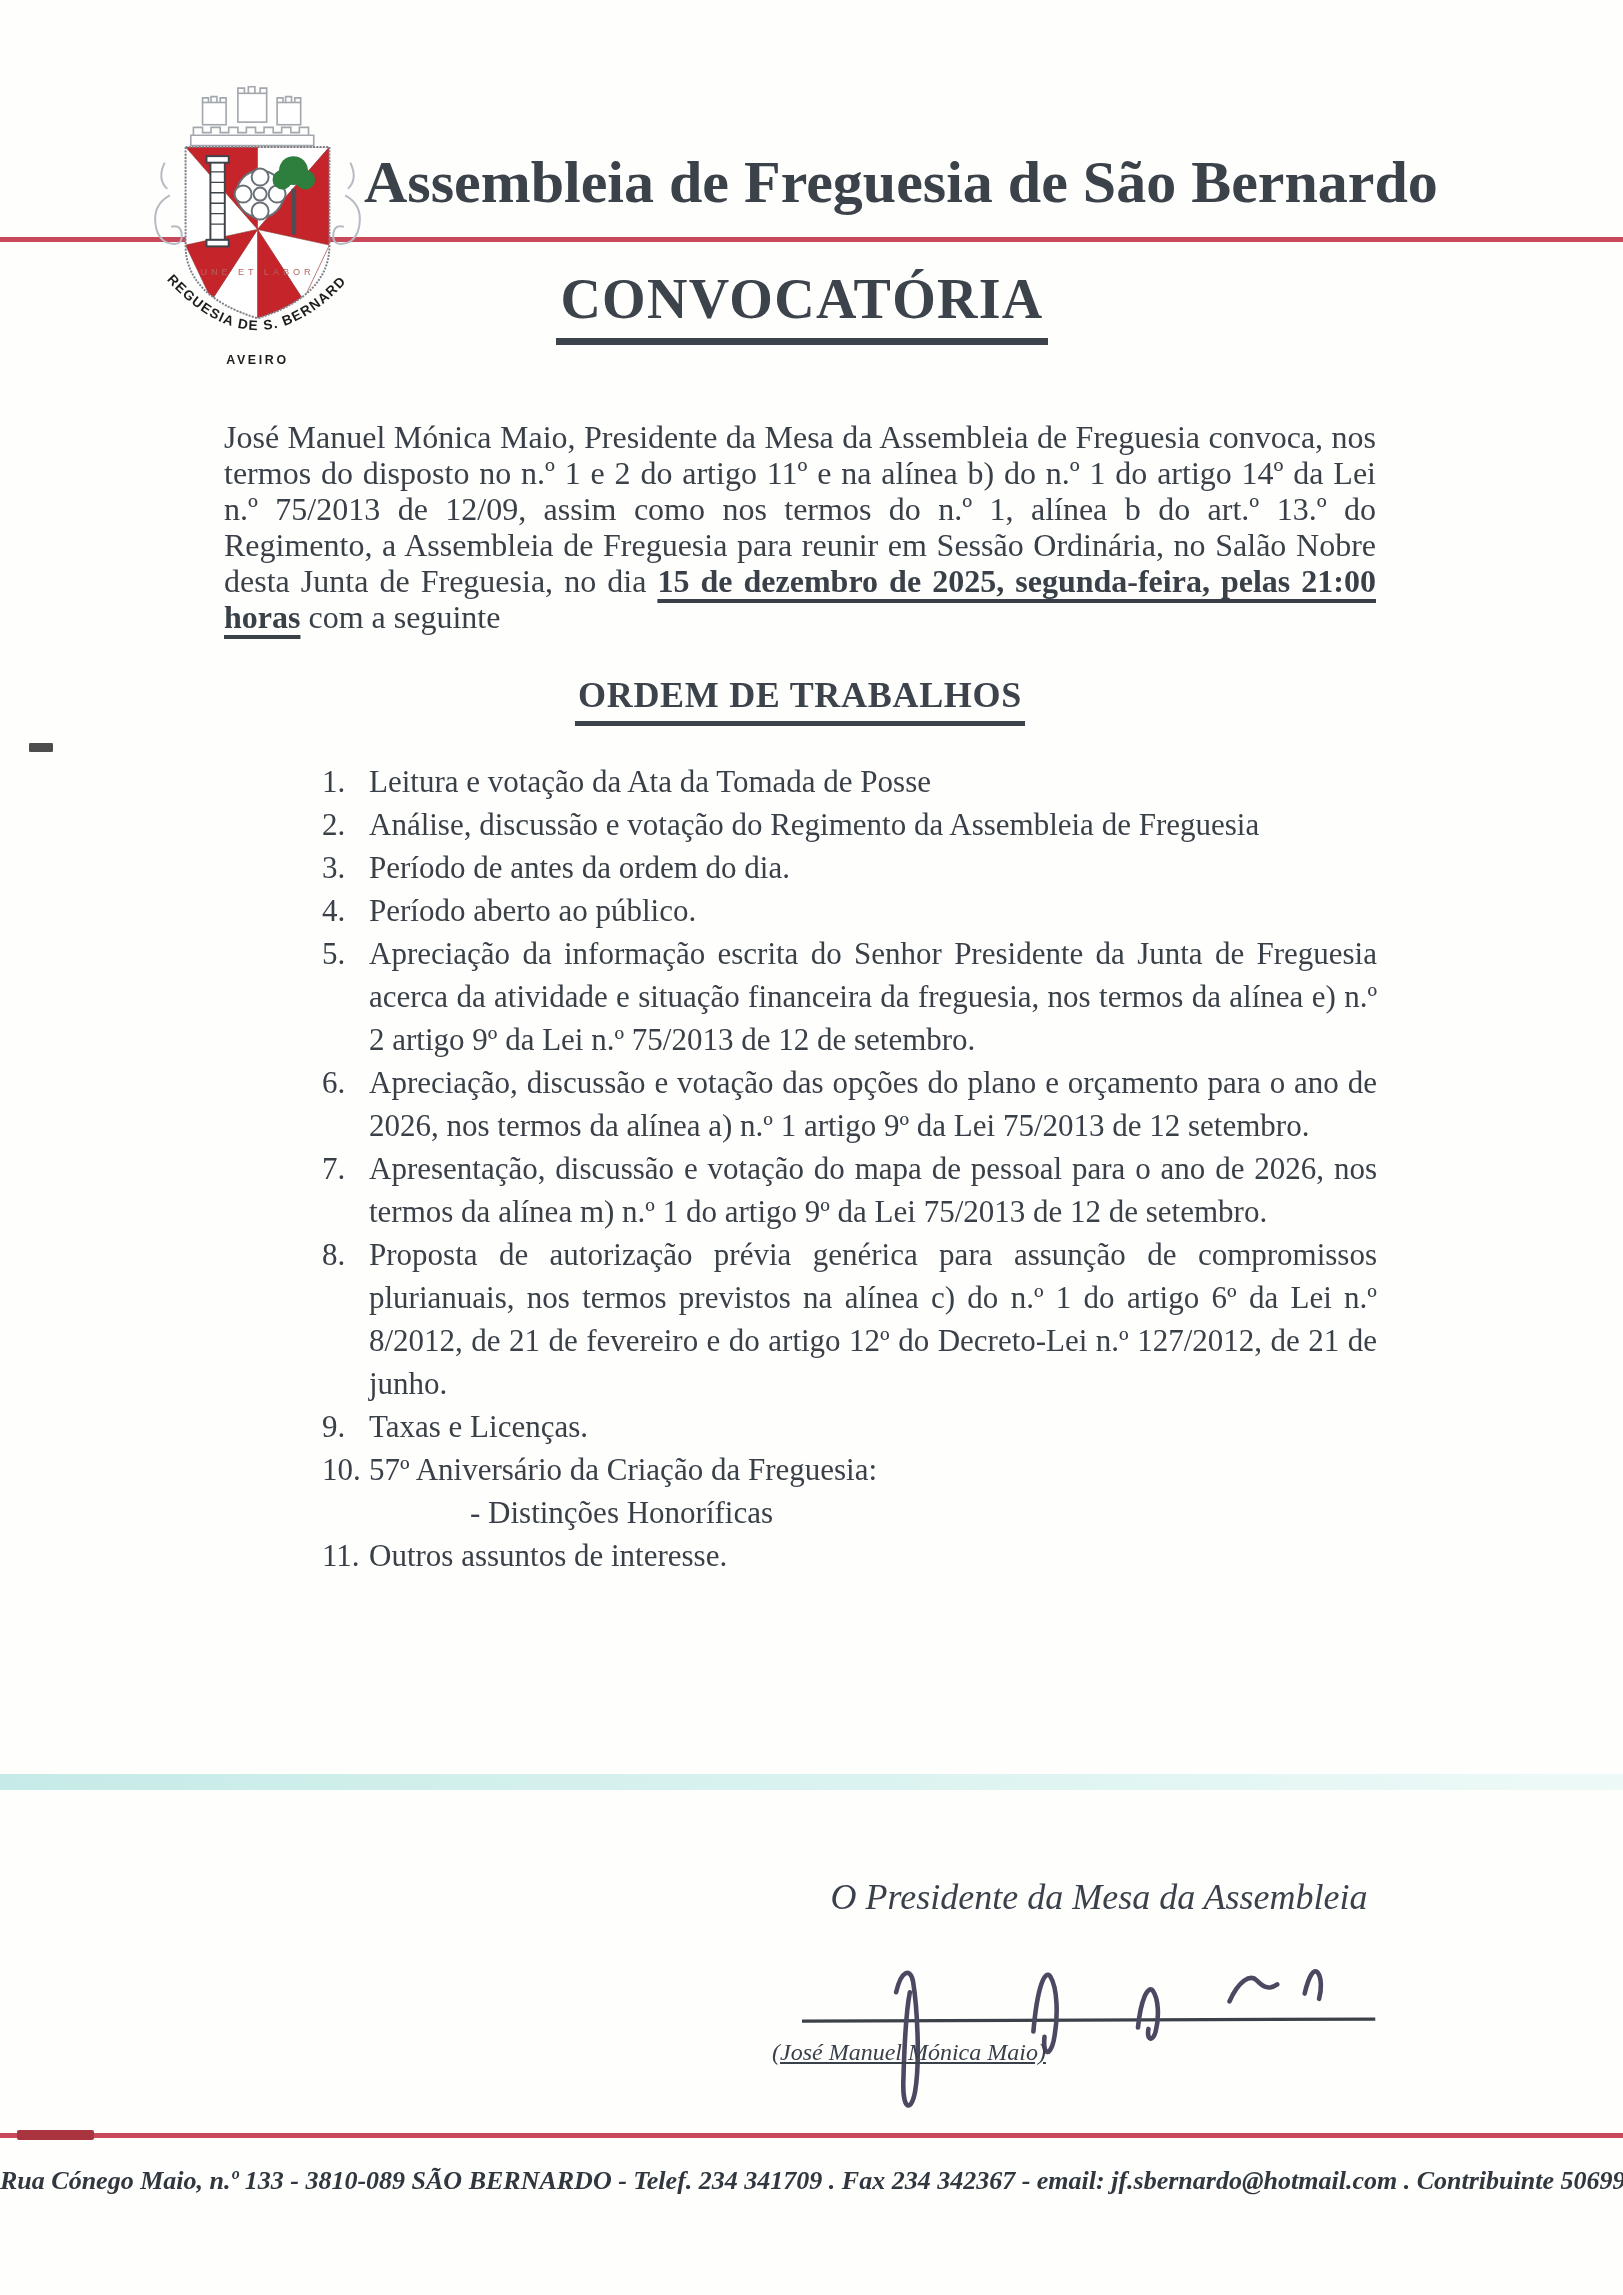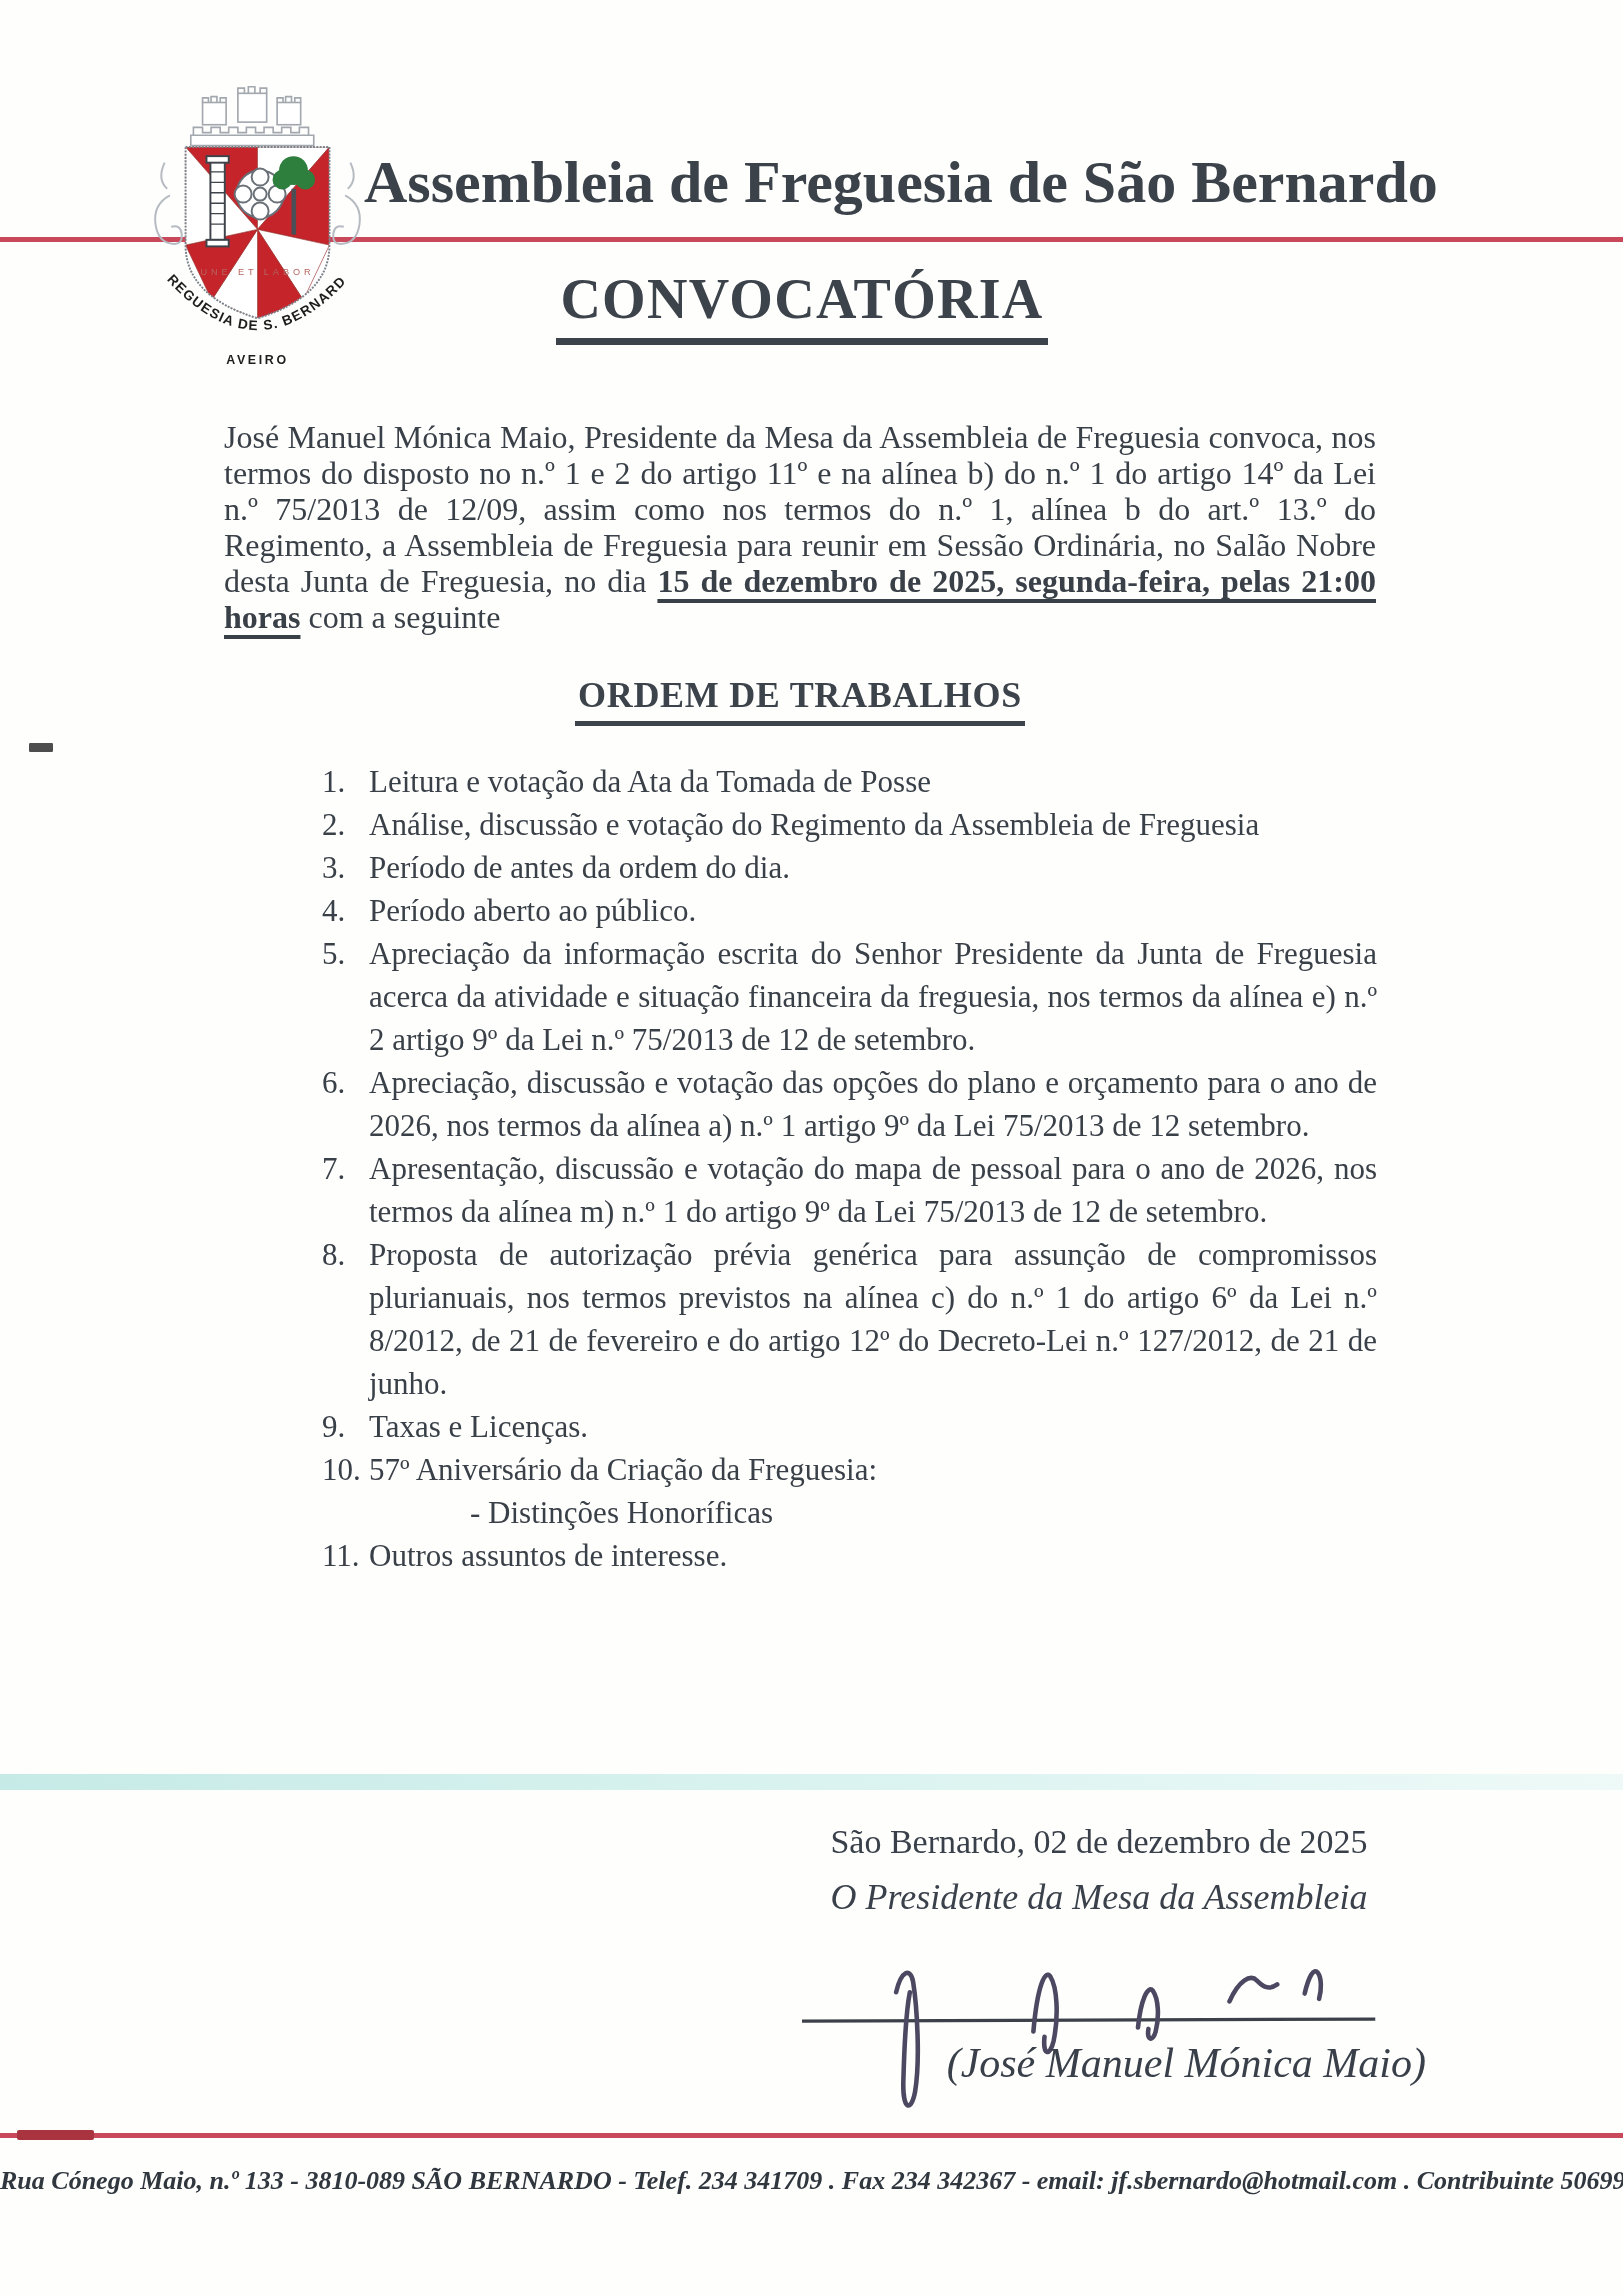--- a/index.html
+++ b/index.html
@@ -82,22 +82,22 @@
   .place-date{
     position:absolute;left:772px;top:1823px;width:654px;text-align:center;
     font-size:34px;color:#39404a;white-space:nowrap;
   }
   .signatory-role{
     position:absolute;left:772px;top:1876px;width:654px;text-align:center;
     font-size:36px;font-style:italic;color:#3a414b;white-space:nowrap;
   }
   .signature-svg{position:absolute;left:785px;top:1915px;width:621px;height:216px;}
   .signatory-name{
-    position:absolute;left:772px;top:2039px;width:654px;text-align:right;
-    font-size:42px;font-style:italic;color:#39404a;white-space:nowrap;z-index:4;
+    position:absolute;left:772px;top:2039px;width:654px;text-align:left;
+    font-size:24px;font-style:italic;color:#39404a;white-space:nowrap;z-index:4;text-decoration:underline;
   }
   
   .footer-line{
     position:absolute;left:0;top:2166px;width:1623px;text-align:center;
     font-size:26px;font-weight:bold;font-style:italic;color:#31373f;
     white-space:nowrap;
   }
 </style>
 </head>
 <body>
@@ -236,21 +236,20 @@
     </div>
     <div class="agenda-sub">- Distinções Honoríficas</div>
     <div class="agenda-item">
       <span class="agenda-num">11.</span>
       <span class="agenda-text">Outros assuntos de interesse.</span>
     </div>
   </div>
 
   <div class="cyan-band"></div>
 
-  <div class="place-date">São Bernardo, 02 de dezembro de 2025</div>
   <div class="signatory-role">O Presidente da Mesa da Assembleia</div>
 
   <svg class="signature-svg" viewBox="0 0 950 330" xmlns="http://www.w3.org/2000/svg">
     <line x1="26" y1="162" x2="903" y2="159" stroke="#3c4149" stroke-width="5"></line>
     <g fill="none" stroke="#4d4861" stroke-width="7" stroke-linecap="round">
       <path d="M170,118 C178,84 192,80 196,102 C202,140 207,222 199,270 C193,302 180,298 181,256 C182,218 185,148 191,118"></path>
       <path d="M380,178 C386,108 398,82 406,94 C416,110 419,152 411,192 C405,218 394,214 397,186"></path>
       <path d="M540,172 C544,130 555,106 563,116 C571,128 573,154 567,178 C563,194 553,192 556,174"></path>
       <path d="M680,132 C694,100 712,90 722,100 C730,108 739,116 753,106"></path>
       <path d="M795,120 C801,94 809,80 815,88 C821,96 821,114 817,128"></path>

